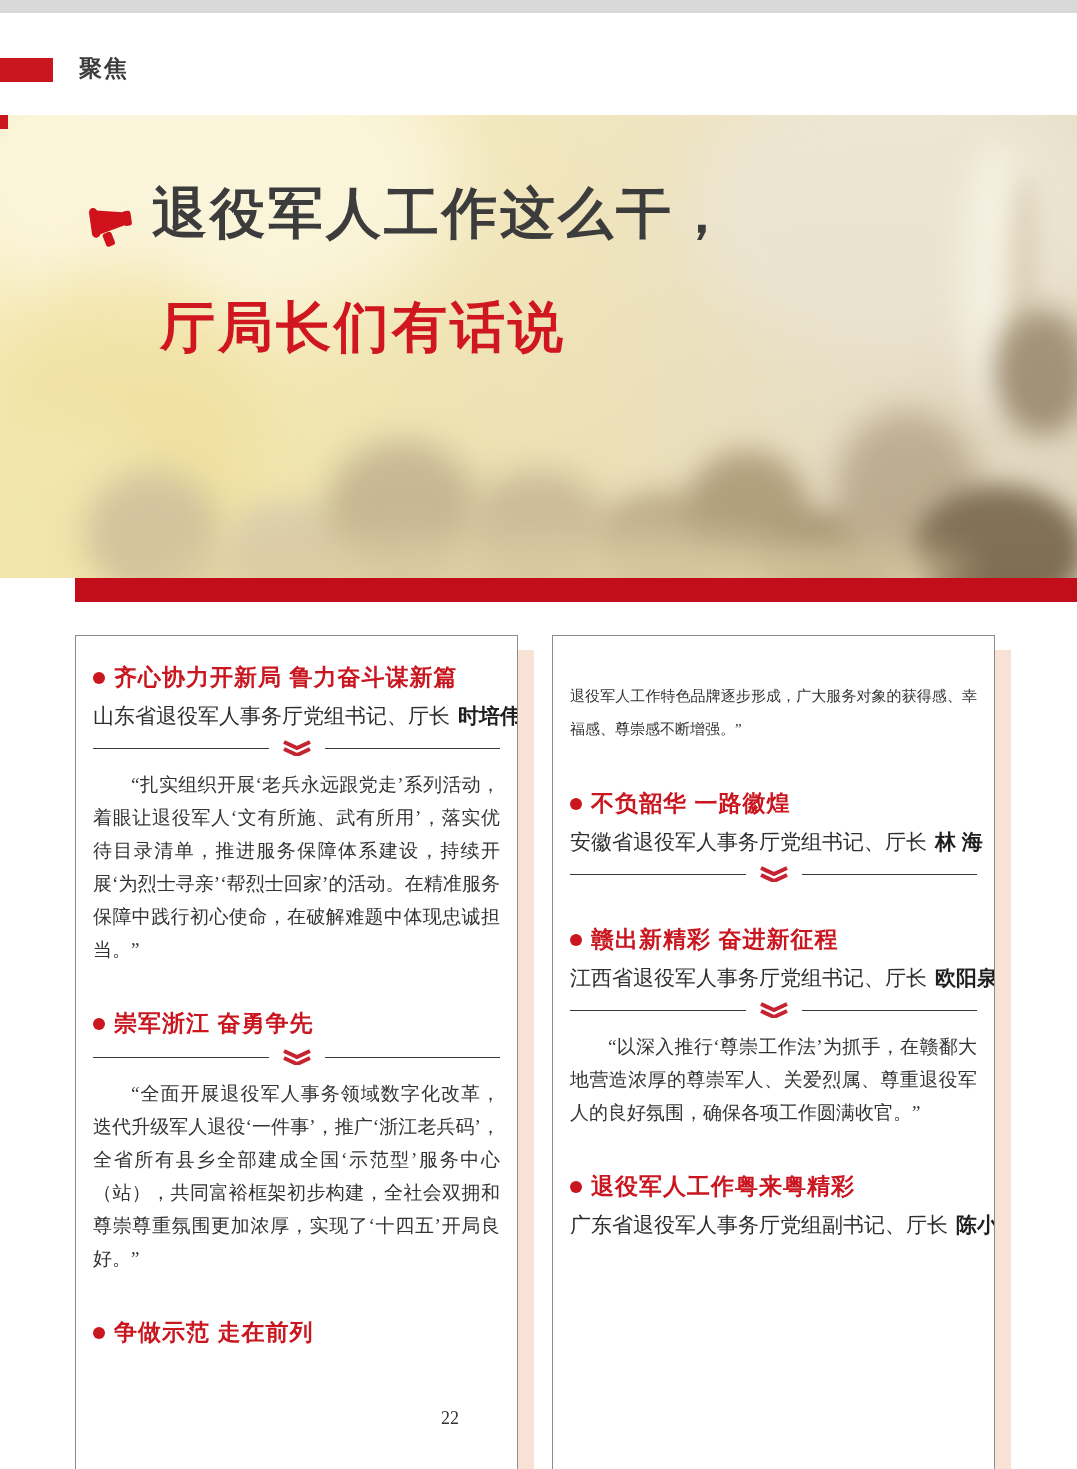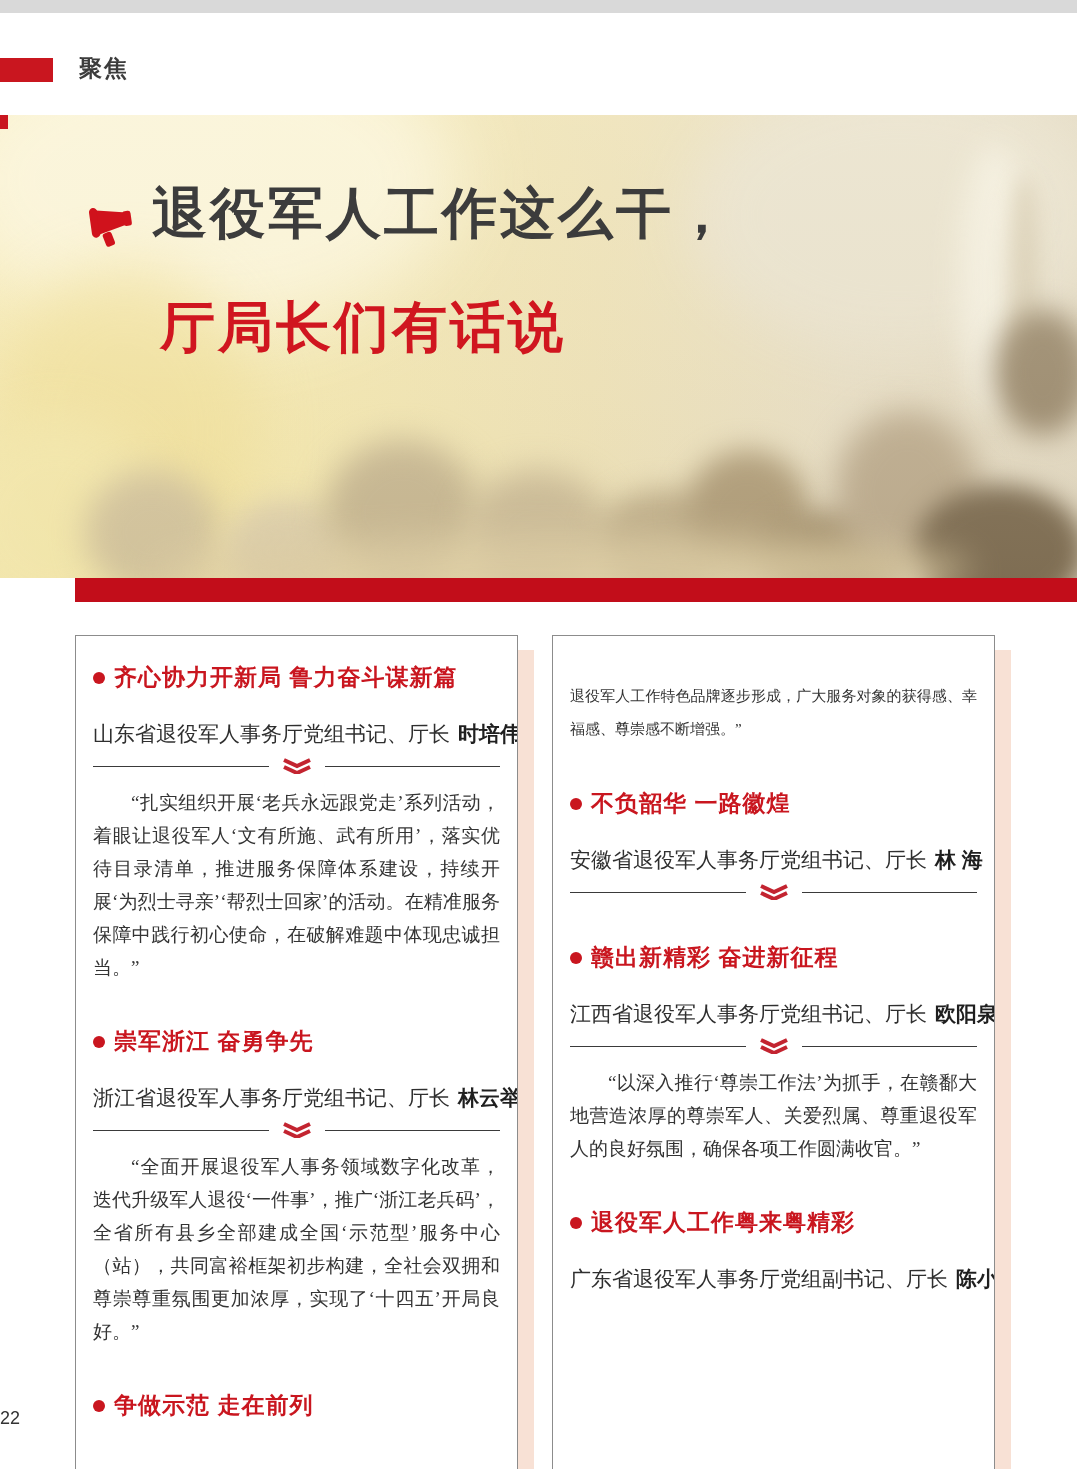--- a/index.html
+++ b/index.html
@@ -73,32 +73,32 @@
   .entry.first-left { margin-top:10px; }
   .continuation {
     margin-top:28px; font-size:15px; line-height:33px; color:#343434; text-align:justify;
   }
   .entry-heading {
     display:flex; align-items:center; gap:9px;
     font-family:"Liberation Sans", sans-serif; font-weight:bold;
     font-size:23px; color:#c9161f; letter-spacing:1px; white-space:nowrap;
   }
   .bullet { width:12px; height:12px; border-radius:50%; background:#c9161f; flex:0 0 auto; }
-  .entry-byline { margin-top:27px; font-size:21px; color:#2f2f2f; white-space:nowrap; }
+  .entry-byline { margin-top:9px; font-size:21px; color:#2f2f2f; white-space:nowrap; }
   .entry-name { font-family:"Liberation Sans", sans-serif; font-weight:bold; color:#1f1f1f; margin-left:8px; }
   .divider { display:flex; align-items:center; margin:10px 0 8px 0; }
   .divider .line { flex:1; height:1px; background:#3a3a3a; }
   .divider svg { margin:0 12px; flex:0 0 auto; }
   .quote {
     font-size:19px; line-height:33px; color:#343434; text-align:justify; text-indent:2em;margin-top:12px;
   }
 
   .page-num {
-    position:absolute; left:0; top:1408px; width:900px; 
-    font-family:Liberation Sans, sans-serif; font-size:18px; color:#333333;
+    position:absolute; left:0; top:1408px; width:900px; text-align:center;
+    font-family:Liberation Serif, serif; font-size:18px; color:#333333;
   }
 </style>
 </head>
 <body>
 
 <div class="topbar"></div>
 <div class="tag-rect"></div>
 <div class="tag-label">聚焦</div>
 
 <div class="hero">
@@ -155,23 +155,20 @@
       <span class="line"></span>
     </div>
     <div class="quote">“扎实组织开展‘老兵永远跟党走’系列活动，着眼让退役军人‘文有所施、武有所用’，落实优待目录清单，推进服务保障体系建设，持续开展‘为烈士寻亲’‘帮烈士回家’的活动。在精准服务保障中践行初心使命，在破解难题中体现忠诚担当。”</div>
   </div>
 
   <div class="entry">
     <div class="entry-heading">
       <span class="bullet"></span>
       <span>崇军浙江 奋勇争先</span>
     </div>
-    <div class="entry-byline">
-      <span>浙江省退役军人事务厅党组书记、厅长</span><span class="entry-name">林云举</span>
-    </div>
     <div class="divider">
       <span class="line"></span>
       <svg width="32" height="16" viewBox="0 0 32 16">
           <path d="M3 2 L16 8 L29 2" fill="none" stroke="#c32430" stroke-width="4"></path>
           <path d="M3 9 L16 15 L29 9" fill="none" stroke="#c32430" stroke-width="4"></path>
         </svg>
       <span class="line"></span>
     </div>
     <div class="quote">“全面开展退役军人事务领域数字化改革，迭代升级军人退役‘一件事’，推广‘浙江老兵码’，全省所有县乡全部建成全国‘示范型’服务中心（站），共同富裕框架初步构建，全社会双拥和尊崇尊重氛围更加浓厚，实现了‘十四五’开局良好。”</div>
   </div>

